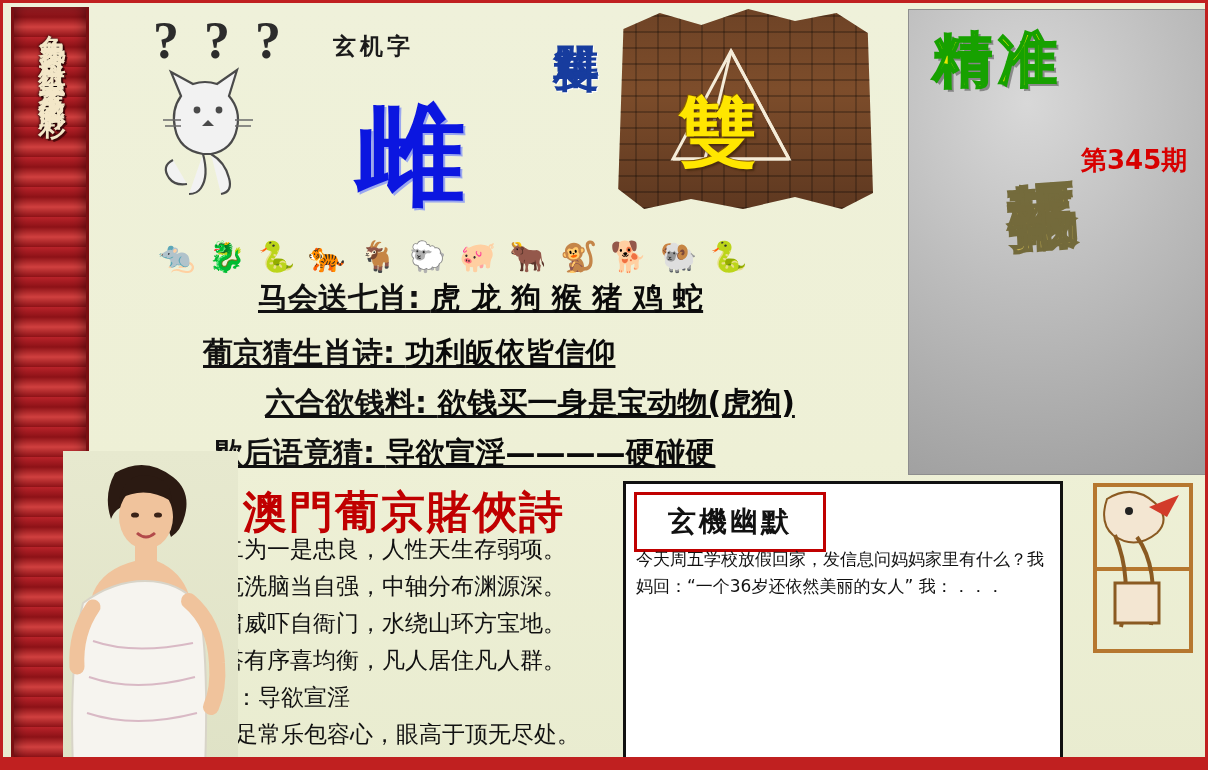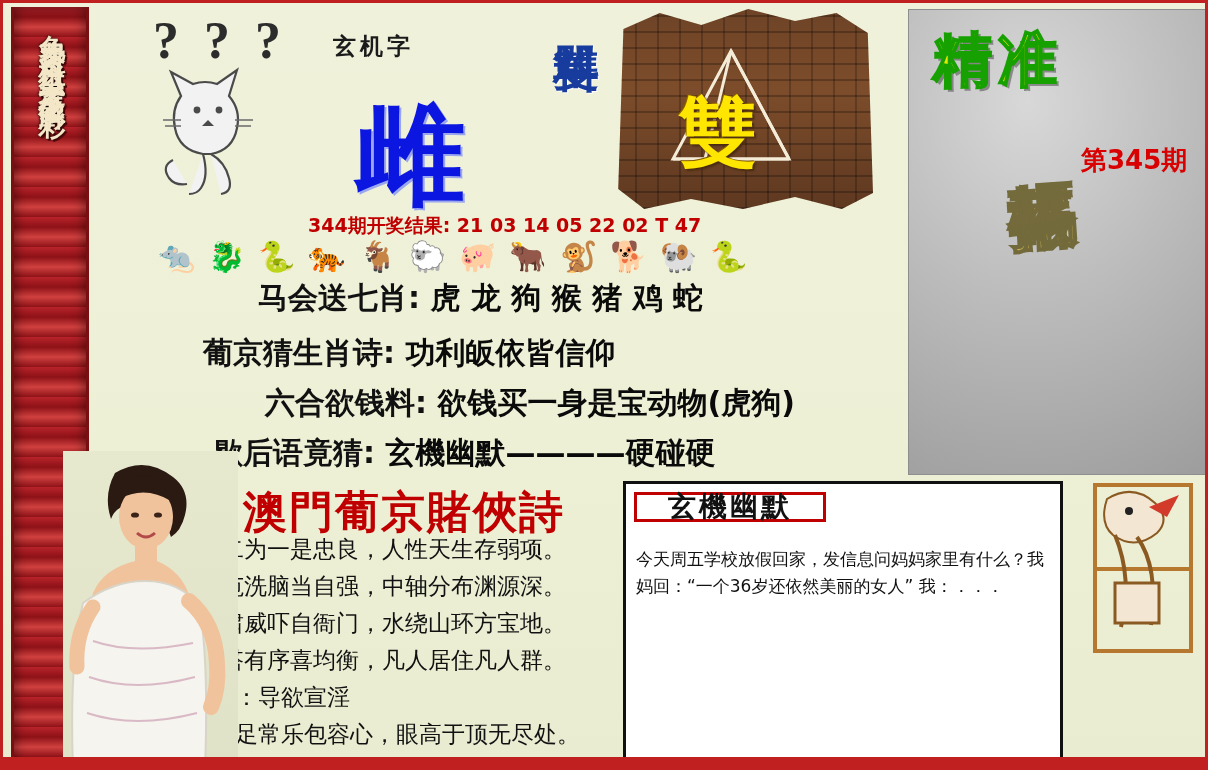--- a/index.html
+++ b/index.html
@@ -129,20 +129,21 @@
     font-size:30px;line-height:34px;
     filter:saturate(1.4);
   }
 
   
   .line{
     position:absolute;
     font-size:30px;font-weight:bold;color:#111;
     font-family:"DejaVu Sans","Liberation Sans",sans-serif;
     white-space:nowrap;
+    text-decoration:underline;
   }
   .line .lbl{color:#111;}
   .line .val{color:#0a0a0a;}
   .l1{left:255px;top:275px;}
   .l2{left:200px;top:330px;}
   .l3{left:262px;top:380px;}
   .l4{left:210px;top:430px;}
 
   
   .poem-title{
@@ -158,21 +159,21 @@
   }
   .poem div{white-space:nowrap;}
   .poem .indent{padding-left:14px;}
 
   
   .humour{
     position:absolute;left:620px;top:478px;width:440px;height:288px;
     background:#ffffff;border:3px solid #111;box-sizing:border-box;
   }
   .humour-head{
-    position:absolute;left:8px;top:8px;width:192px;height:30px;
+    position:absolute;left:8px;top:8px;width:192px;height:60px;
     border:3px solid #c00000;box-sizing:border-box;
     display:flex;align-items:center;justify-content:center;
     background:#fff;
   }
   .humour-head span{
     font-size:28px;font-weight:bold;color:#111;letter-spacing:3px;
     font-family:"DejaVu Serif","Liberation Serif",serif;
   }
   .humour-body{
     position:absolute;left:10px;top:62px;width:418px;
@@ -247,21 +248,20 @@
       </g>
     </svg>
   </div>
   <div class="dbl-char">雙</div>
 
   <div class="right-panel"></div>
   <div class="jz">精准</div>
   <div class="gmb">搭碼報</div>
   <div class="issue">第345期</div>
 
-  <div class="result">344期开奖结果: 21 03 14 05 22 02 T 47</div>
 
   <div class="zodiac">
     <span>🐀</span>
     <span>🐉</span>
     <span>🐍</span>
     <span>🐅</span>
     <span>🐐</span>
     <span>🐑</span>
     <span>🐖</span>
     <span>🐂</span>
@@ -278,21 +278,21 @@
   <div class="line l3">
     <span class="lbl">六合欲钱料:</span>
     <span class="val">欲钱买一身是宝动物(虎狗)</span>
   </div>
   <div class="line l2">
     <span class="lbl">葡京猜生肖诗:</span>
     <span class="val">功利皈依皆信仰</span>
   </div>
   <div class="line l4">
     <span class="lbl">歇后语竟猜:</span>
-    <span class="val">玄機幽默————硬碰硬</span>
+    <span class="val">导欲宣淫————硬碰硬</span>
   </div>
 
   <div class="poem-title">澳門葡京賭俠詩</div>
   <div class="poem">
     <div>合二为一是忠良，人性天生存弱项。</div>
     <div>防范洗脑当自强，中轴分布渊源深。</div>
     <div>呼啸威吓自衙门，水绕山环方宝地。</div>
     <div>配搭有序喜均衡，凡人居住凡人群。</div>
     <div class="indent">送：导欲宣淫</div>
     <div class="indent">知足常乐包容心，眼高于顶无尽处。</div>

